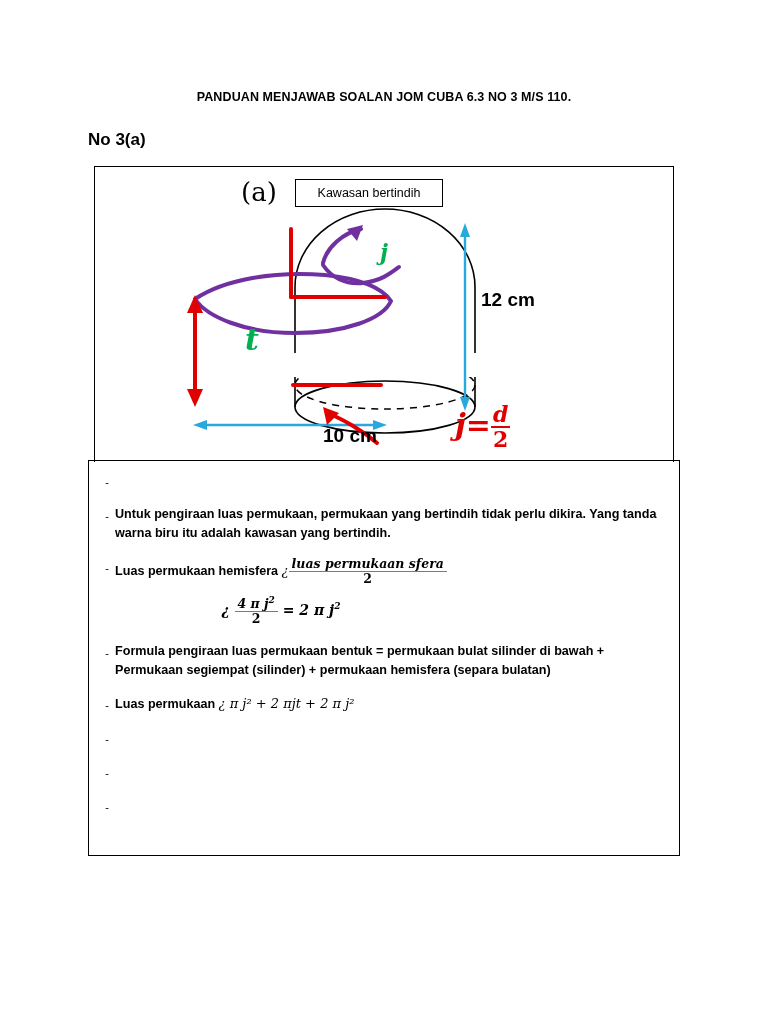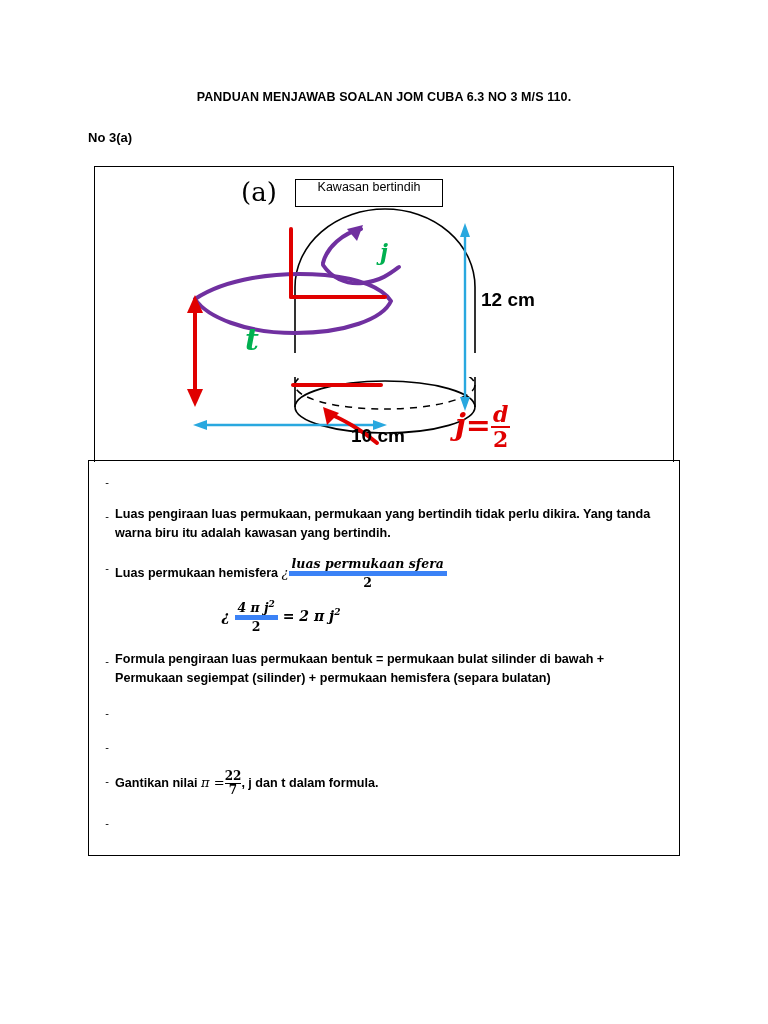--- a/index.html
+++ b/index.html
@@ -28,21 +28,21 @@
     width: 768px;
     text-align: center;
     font-size: 12.5px;
     font-weight: bold;
     letter-spacing: 0.1px;
   }
   .section-label {
     position: absolute;
     left: 88px;
     top: 130px;
-    font-size: 13px;
+    font-size: 17px;
     font-weight: bold;
   }
   
   .figure-box {
     position: absolute;
     left: 94px;
     top: 166px;
     width: 580px;
     height: 296px;
     border: 1px solid #000;
@@ -67,39 +67,40 @@
   }
   .kawasan-box {
     position: absolute;
     left: 200px;
     top: 12px;
     width: 148px;
     height: 28px;
     border: 1px solid #000;
     box-sizing: border-box;
     display: flex;
+    align-items: center;
     justify-content: center;
     font-size: 12.5px;
     background: #fff;
   }
   .fig-svg {
     position: absolute;
     left: 0; top: 0;
   }
   .dim-12 {
     position: absolute;
     left: 386px;
     top: 122px;
     font-size: 19px;
     font-weight: bold;
     text-align: center;
   }
   .dim-10 {
     position: absolute;
-    left: 256px;
+    left: 228px;
     top: 258px;
     font-size: 19px;
     font-weight: bold;
   }
   .hand-t {
     position: absolute;
     left: 150px;
     top: 155px;
     font-family: "DejaVu Serif", serif;
     font-size: 30px;
@@ -176,21 +177,21 @@
   }
   .frac {
     display: inline-block;
     vertical-align: middle;
     text-align: center;
     line-height: 1.15;
     font-family: "DejaVu Serif", serif;
     font-style: italic;
     font-size: 12.5px;
   }
-  .frac .num { display: block; border-bottom: 5px solid #3b82f6; padding: 0 3px; }
+  .frac .num { display: block; border-bottom: 1px solid #3b82f6; padding: 0 3px; }
   .frac .den { display: block; padding: 0 3px; font-style: normal;}
   .centered-math {
     text-align: center;
     margin: 8px 0 2px 0;
     font-family: "DejaVu Serif", serif;
     font-size: 14px;
     font-style: italic;
   }
   sup.sm { font-size: 9px; }
   .inline-frac-22 {
@@ -268,21 +269,21 @@
   </div>
 
   <div class="text-box">
 
     <div class="bullet-row">
       <div class="bullet-dash">-</div>
     </div>
 
     <div class="bullet-row">
       <div class="bullet-dash">-</div>
-      <div class="bullet-text">Luas pengiraan luas permukaan, permukaan yang bertindih tidak perlu dikira. Yang tanda warna biru itu adalah kawasan yang bertindih.</div>
+      <div class="bullet-text">Untuk pengiraan luas permukaan, permukaan yang bertindih tidak perlu dikira. Yang tanda warna biru itu adalah kawasan yang bertindih.</div>
     </div>
 
     <div class="bullet-row">
       <div class="bullet-dash">-</div>
       <div class="bullet-text">
         <span>Luas permukaan hemisfera</span>
         <span class="mathish">¿</span><span class="frac"><span class="num">luas permukaan sfera</span><span class="den">2</span></span>
         <div class="centered-math">
           <span>¿</span>
           <span class="frac"><span class="num"><span>4 π j</span><sup class="sm">2</sup></span><span class="den">2</span></span>
@@ -291,32 +292,32 @@
       </div>
     </div>
 
     <div class="bullet-row">
       <div class="bullet-dash">-</div>
       <div class="bullet-text">Formula pengiraan luas permukaan bentuk = permukaan bulat silinder di bawah + Permukaan segiempat (silinder) + permukaan hemisfera (separa bulatan)</div>
     </div>
 
     <div class="bullet-row">
       <div class="bullet-dash">-</div>
-    </div>
-
-    <div class="bullet-row">
-      <div class="bullet-dash">-</div>
-    </div>
-
-    <div class="bullet-row">
-      <div class="bullet-dash">-</div>
       <div class="bullet-text">
-        <span>Gantikan nilai</span>
-        <span class="mathish">π =</span><span class="inline-frac-22"><span class="num">22</span><span class="den">7</span></span><span>, j dan t dalam formula.</span>
+        <span>Luas permukaan</span>
+        <span class="mathish">¿ π j² + 2 πjt + 2 π j²</span>
       </div>
+    </div>
+
+    <div class="bullet-row">
+      <div class="bullet-dash">-</div>
+    </div>
+
+    <div class="bullet-row">
+      <div class="bullet-dash">-</div>
     </div>
 
     <div class="bullet-row">
       <div class="bullet-dash">-</div>
     </div>
 
   </div>
 </div>
 
 </body></html>

